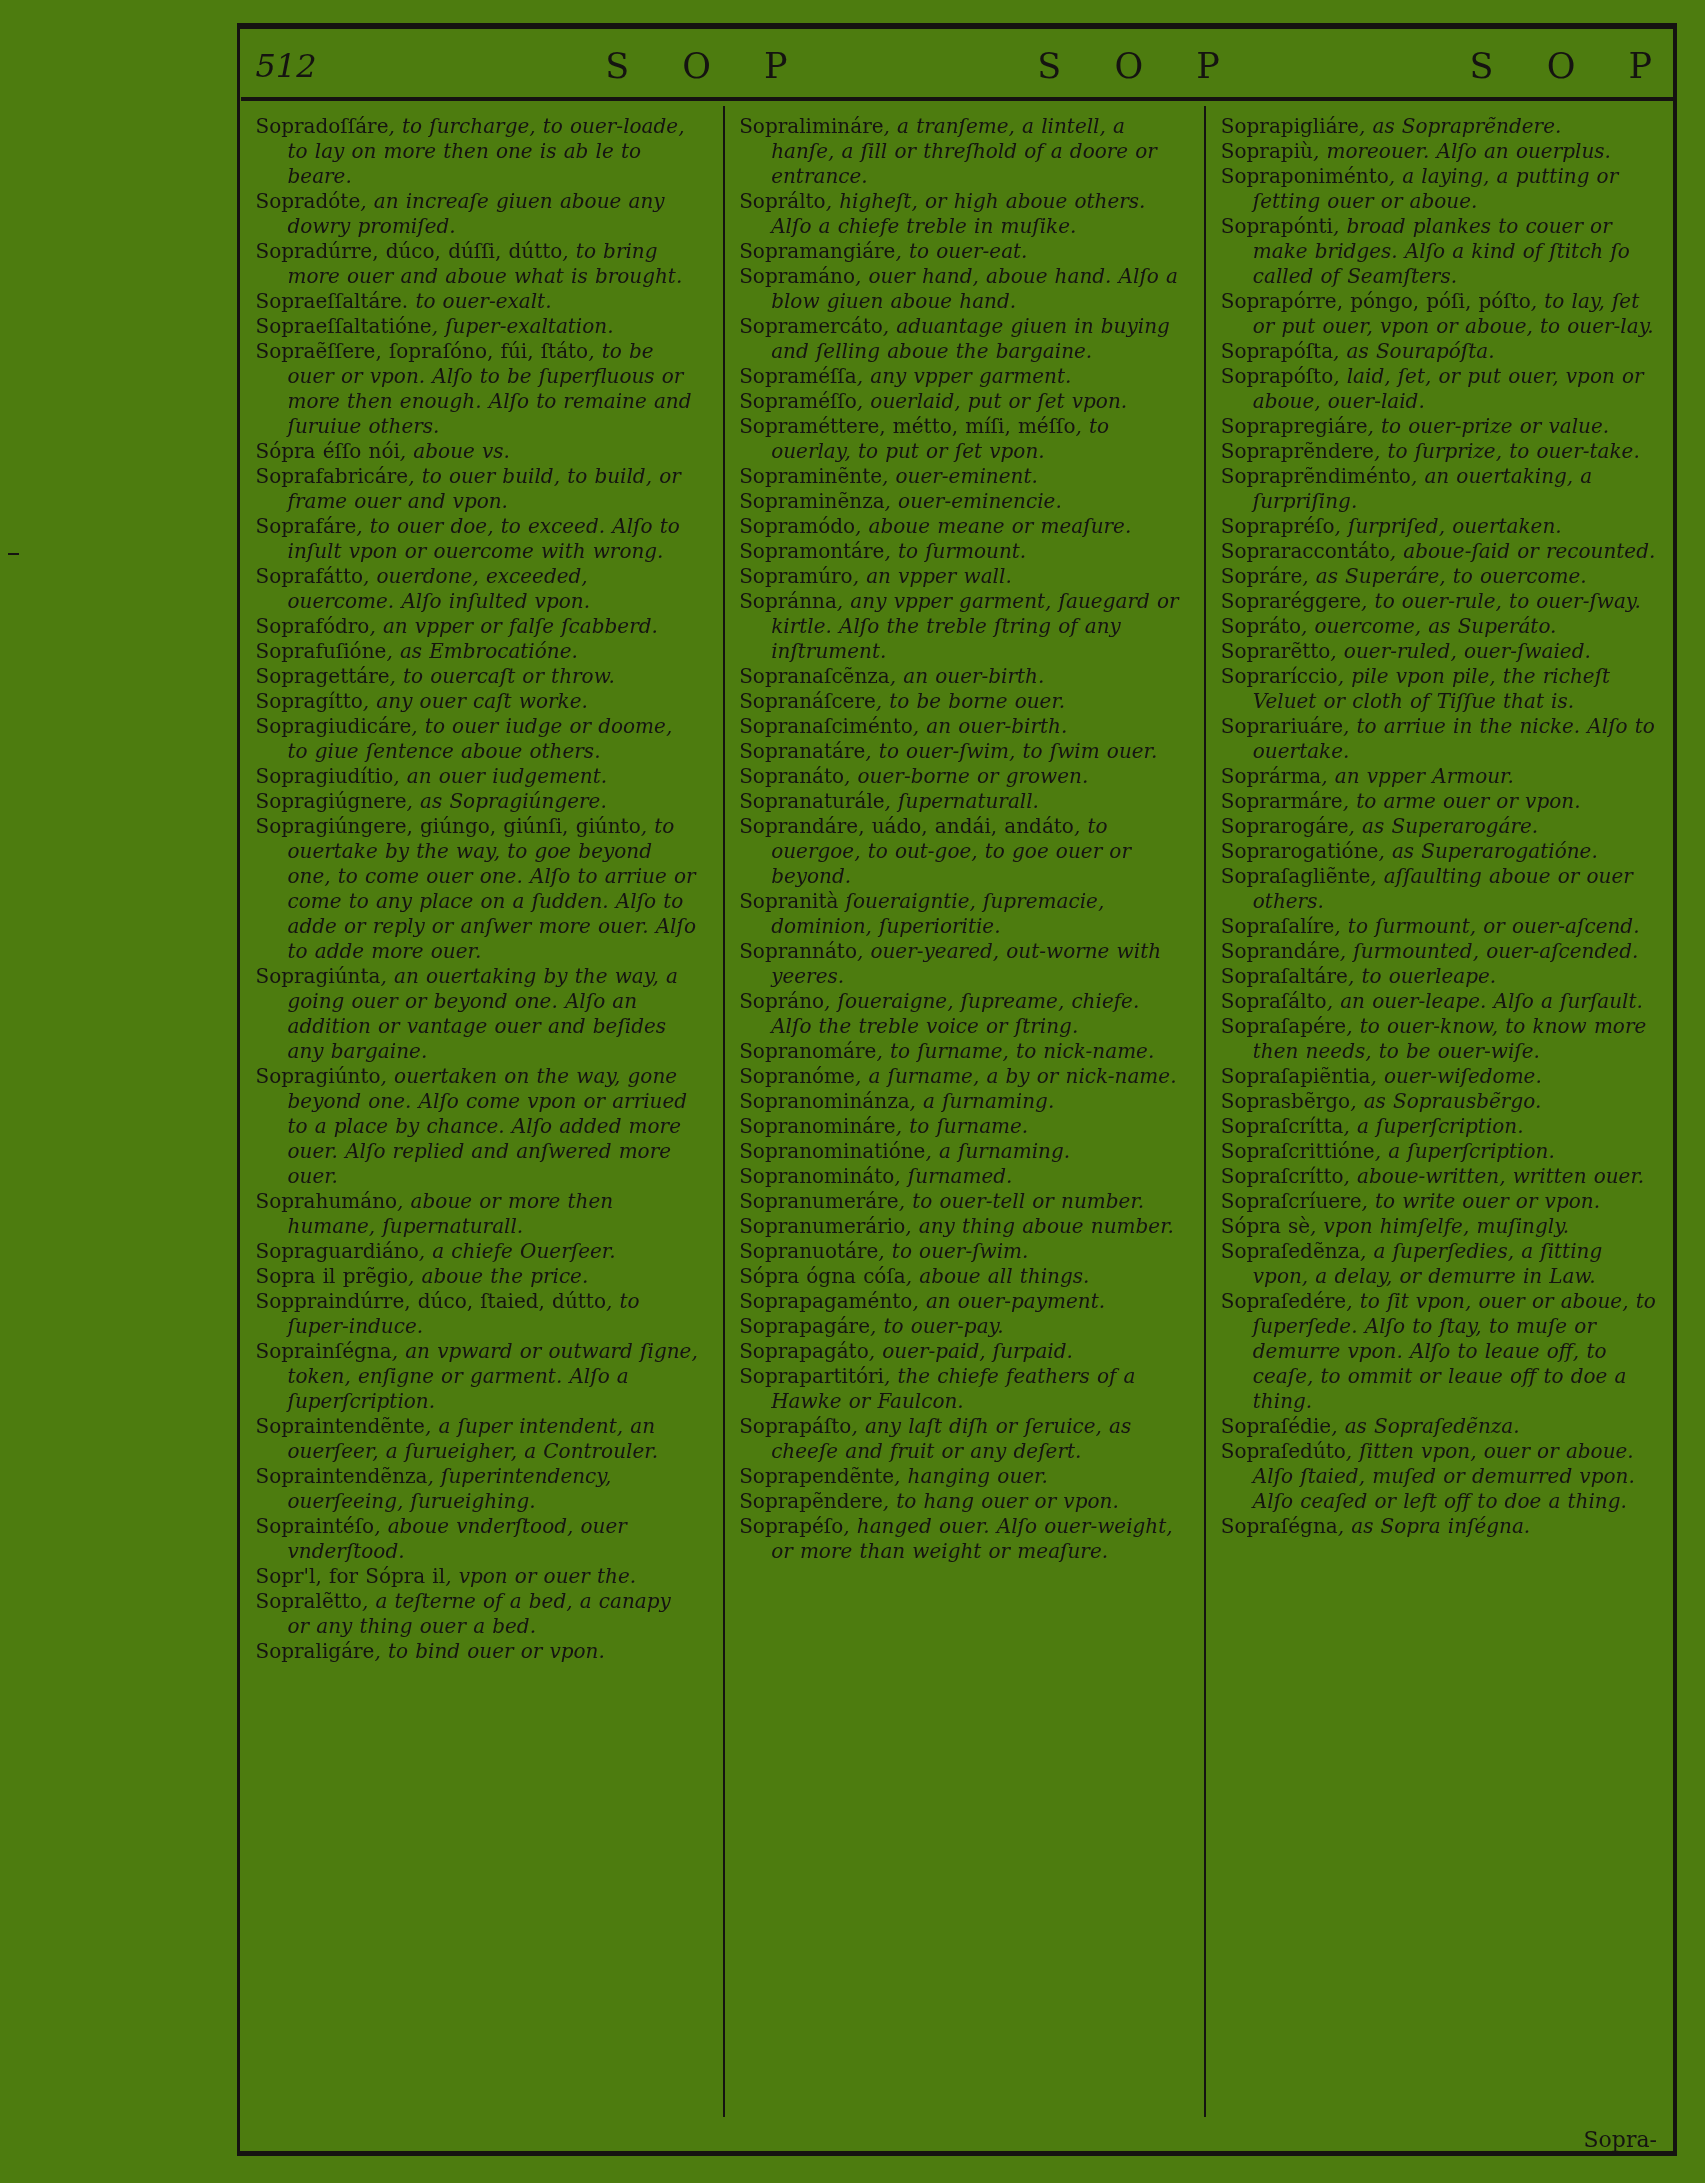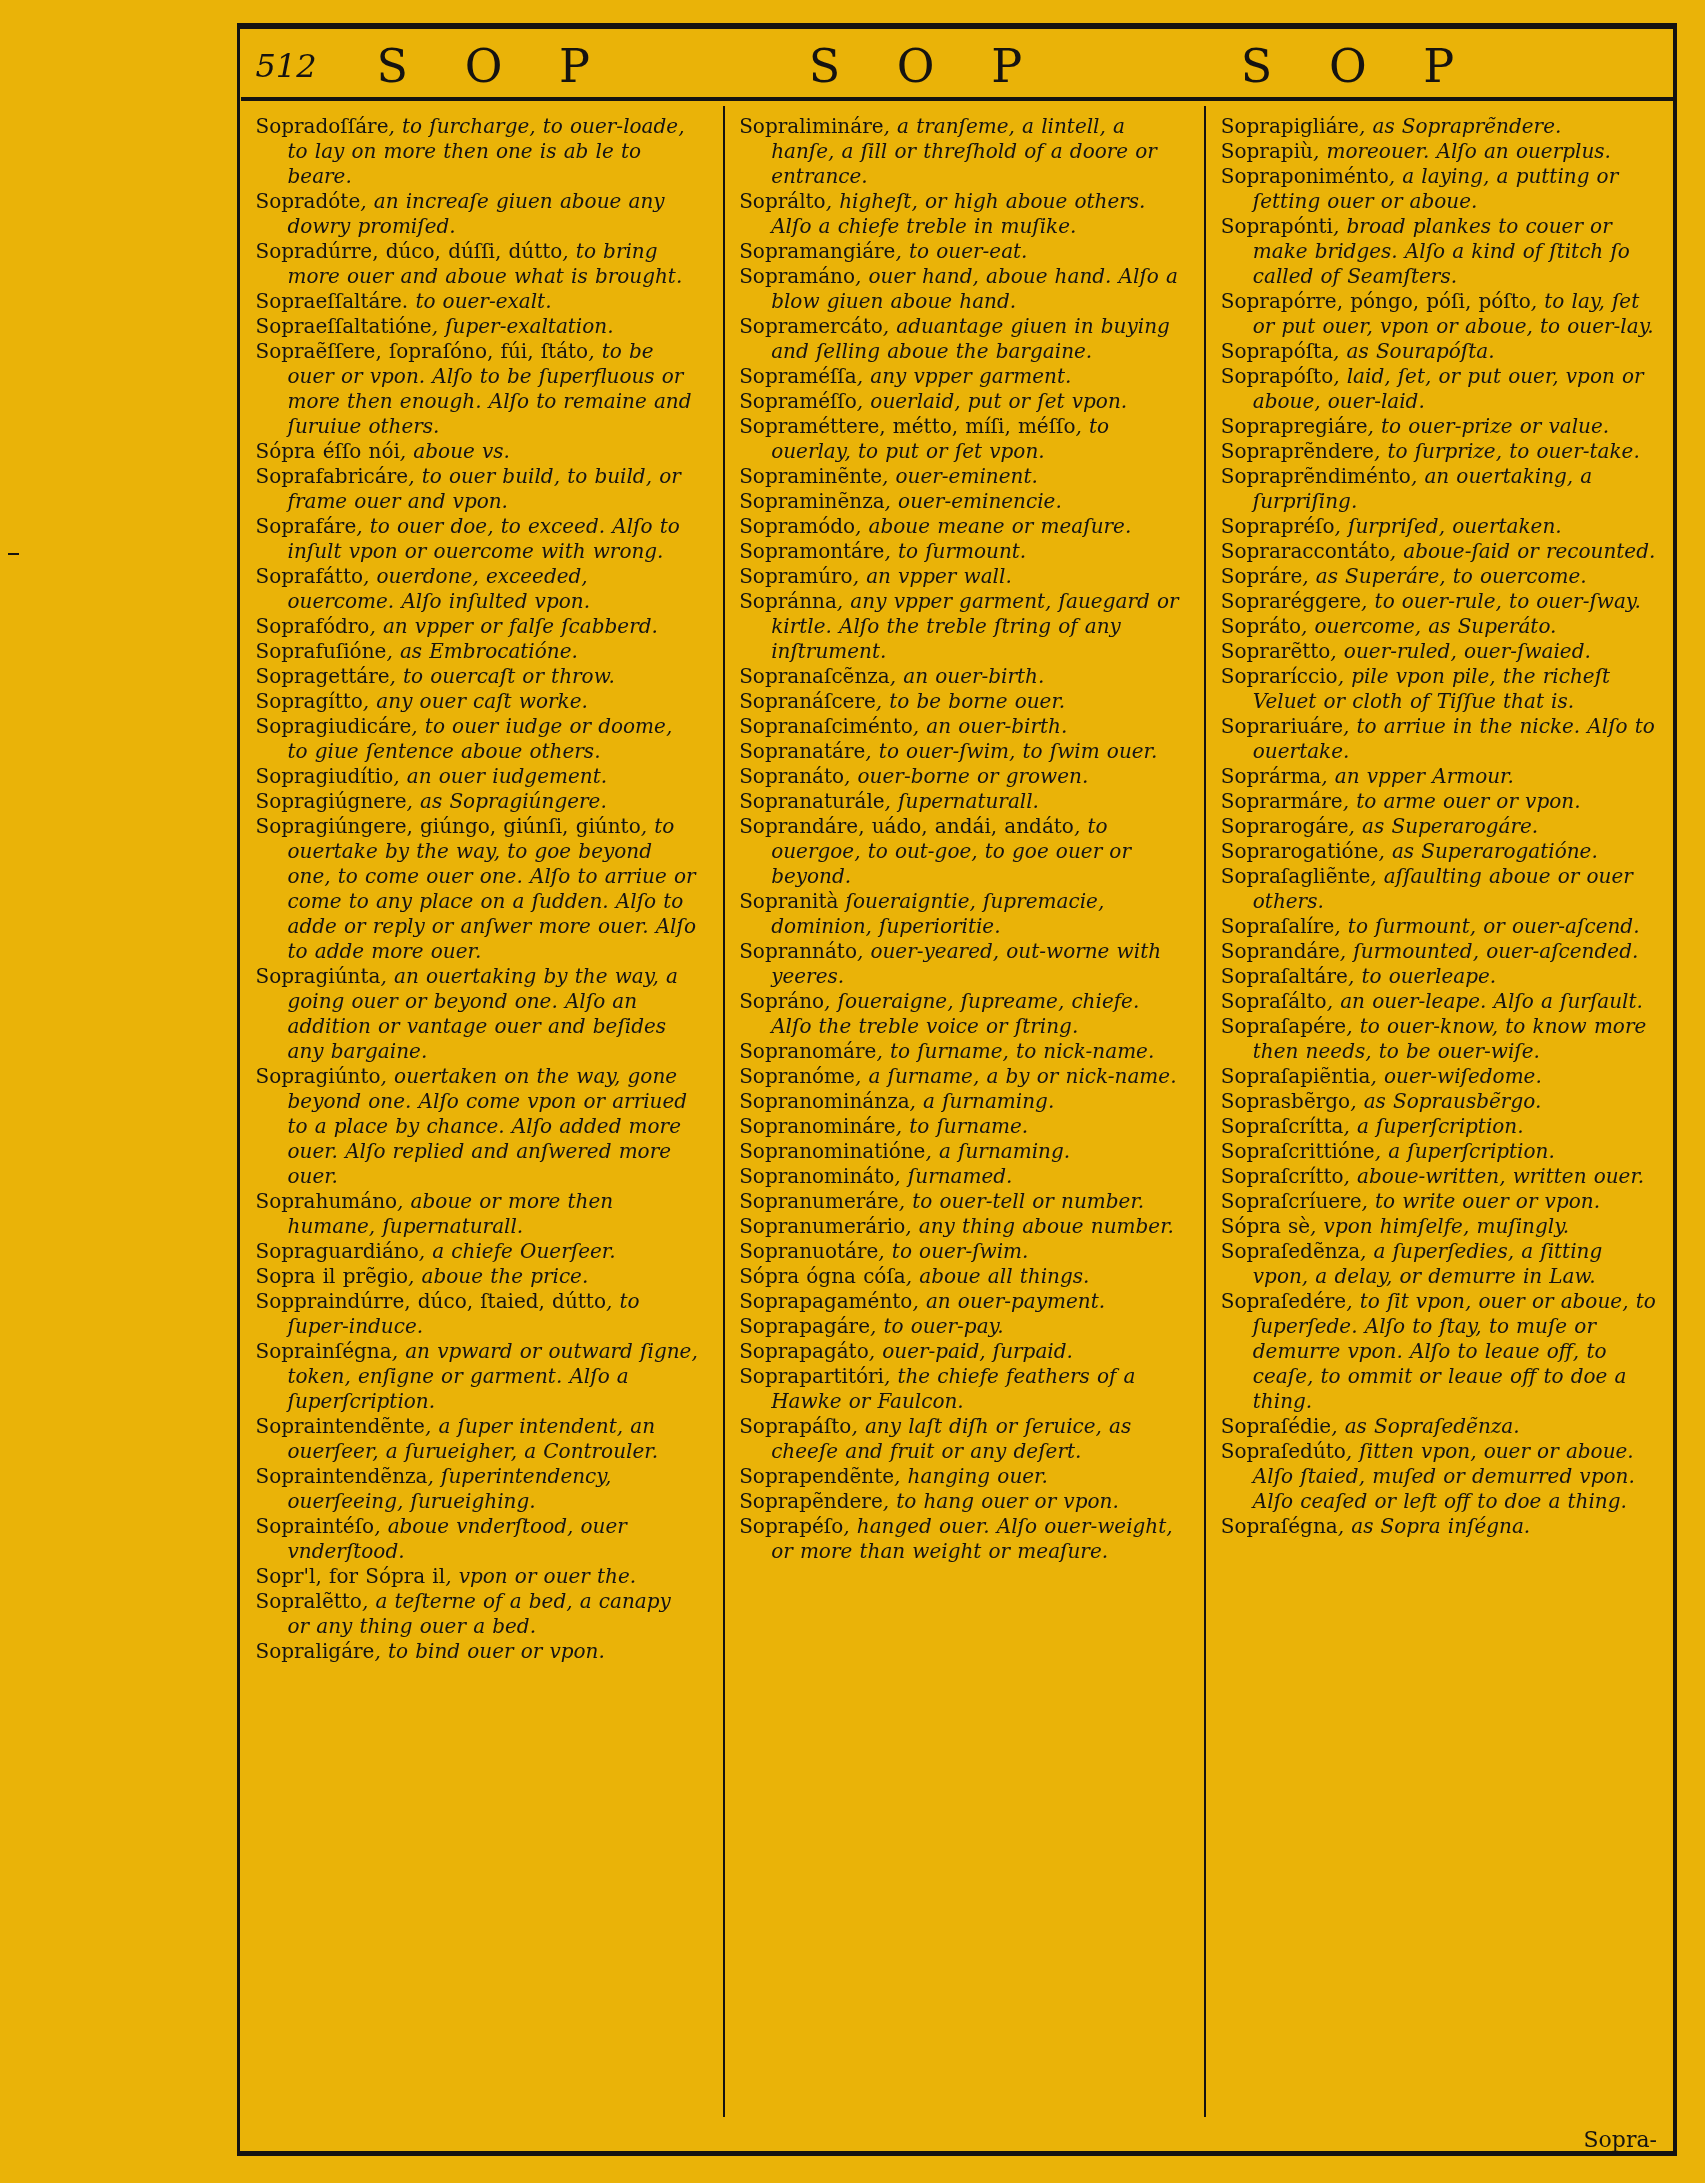--- a/index.html
+++ b/index.html
@@ -1,19 +1,19 @@
 <!DOCTYPE html>
 <html style="font-size:13px"><head>
 <meta charset="utf-8">
 <style>
   html,body{margin:0;padding:0;background:#e8e6e0;}
   .sheet{
     position:relative;
     width:1705px;height:2183px;
-    background:#eab308;
+    background:#4d7c0f;
     color:#151311;
     font-family:"DejaVu Serif","Liberation Serif",serif;
     overflow:hidden;
   }
   
   .frame{
     position:absolute;left:237px;top:22.5px;width:1440px;height:2133px;
     border-left:3.2px solid #151311;
     border-right:4.8px solid #151311;
     border-top:6.4px solid #151311;
@@ -24,21 +24,21 @@
     position:absolute;left:241px;top:35px;width:1432px;height:66px;
     border-bottom:4px solid #151311;
     box-sizing:border-box;
     display:flex;align-items:center;
   }
   .pageno{
     font-size:32px;width:121px;text-align:left;padding-left:14.5px;
     font-style:italic;
   }
   .runhead{
-    flex:1;text-align:left;font-size:46px;letter-spacing:21px;
+    flex:1;text-align:right;font-size:35px;letter-spacing:21px;
     font-variant:normal;
   }
   .cols{
     position:absolute;left:241px;top:106px;width:1432px;height:2011px;
     display:flex;
     gap:13px;
   }
   .col{
     width:477px;box-sizing:border-box;
     padding:8px 11.3px 0 14.5px;

